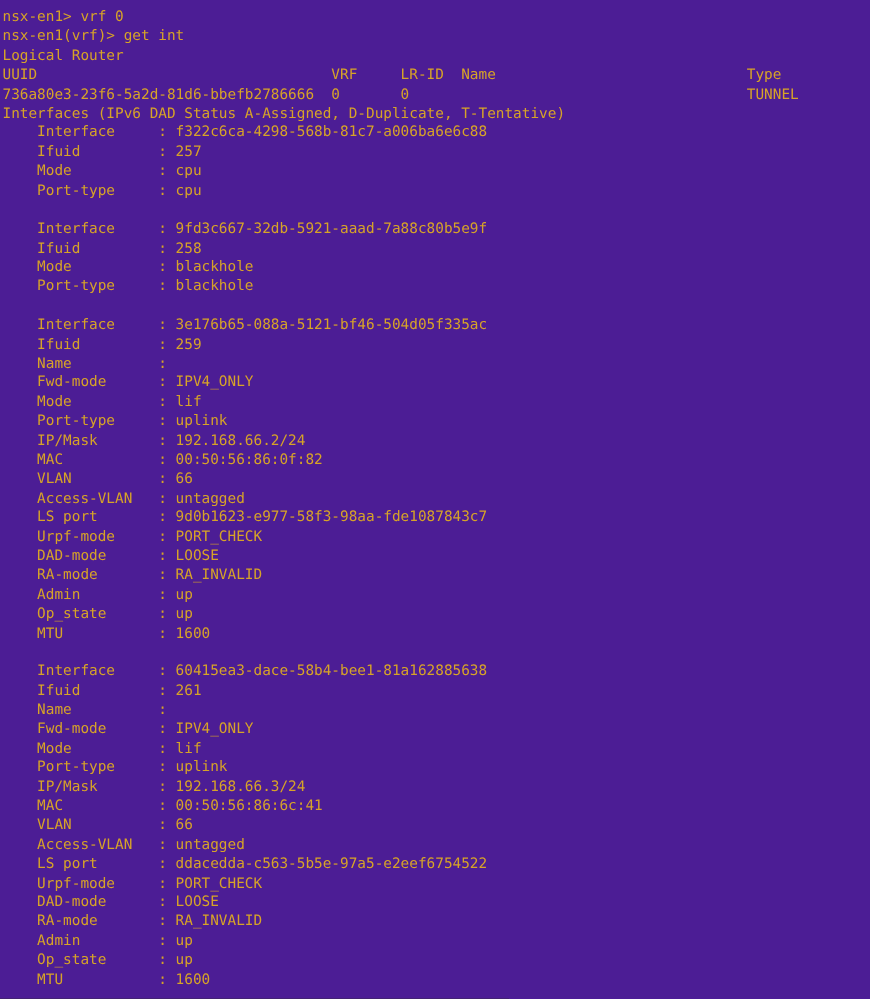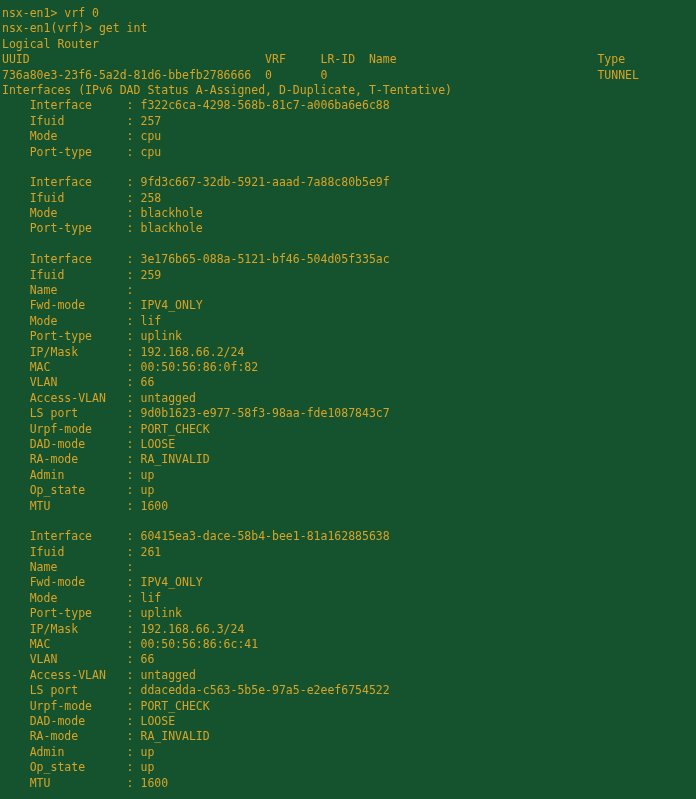--- a/index.html
+++ b/index.html
@@ -9,21 +9,21 @@
     background: #333333;
   }
   body {
     width: 696px;
     height: 799px;
     overflow: hidden;
   }
   #terminal {
     width: 696px;
     height: 799px;
-    background: #14532d;
+    background: #4c1d95;
     color: #d7a328;
     font-family: "DejaVu Sans Mono", "Liberation Mono", monospace;
     font-size: 11.5px;
     line-height: 15.4px;
     padding: 6px 0 0 0;
     box-sizing: border-box;
     white-space: pre;
     letter-spacing: 0px;
     -webkit-font-smoothing: antialiased;
   }

